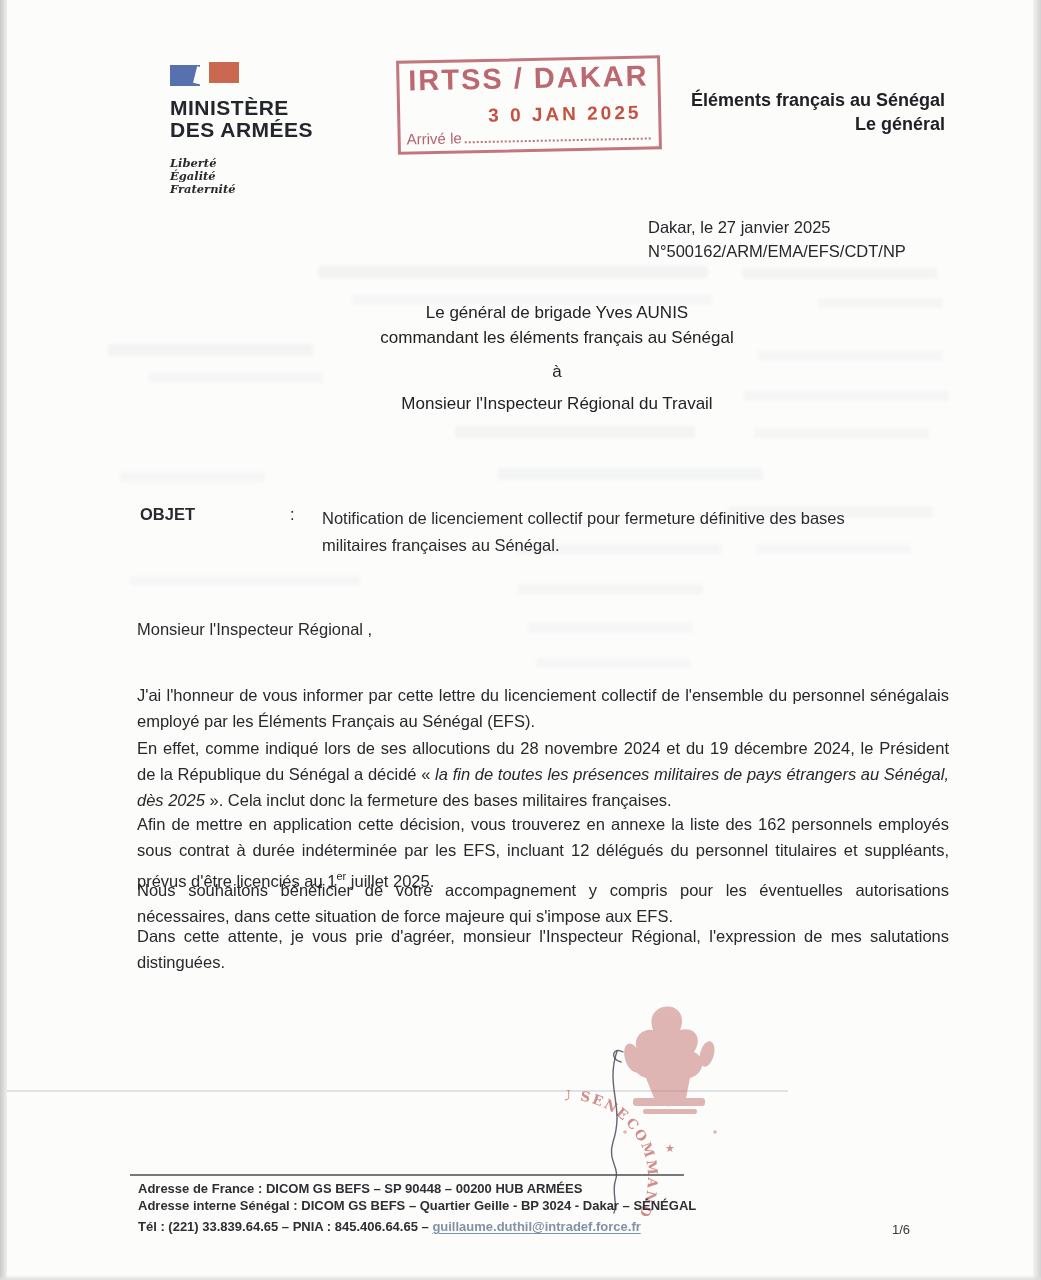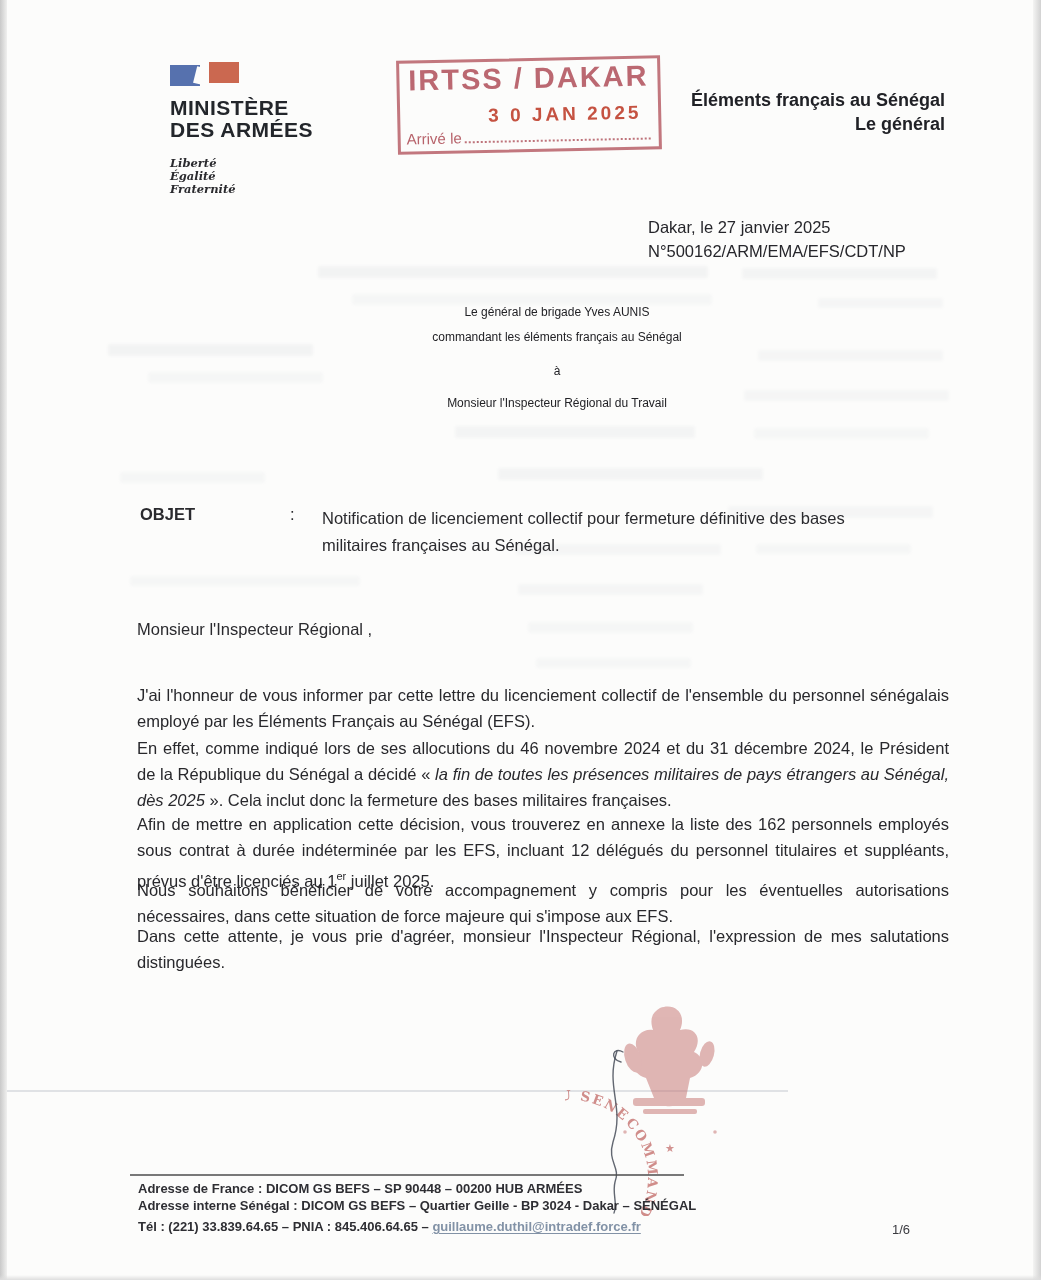--- a/index.html
+++ b/index.html
@@ -39,21 +39,21 @@
   .stamp-arrive .lbl{font-size:15px;color:rgba(170,70,80,.85);}
   .stamp-arrive .leader{flex:1;border-bottom:2px dotted rgba(170,70,80,.75);
     margin:0 0 3px 3px;height:1px;}
 
   .hdr-right{position:absolute;right:96px;top:60px;text-align:right;
     font-weight:bold;font-size:18px;line-height:24px;color:#202126;margin-top:28px;}
 
   .dateline{position:absolute;left:648px;top:192px;font-size:16.5px;line-height:24px;color:#26262b;margin-top:23px;}
 
   .addressee{position:absolute;left:277px;top:300px;width:560px;text-align:center;
-    font-size:12px;line-height:25px;color:#222226;}
+    font-size:17px;line-height:25px;color:#222226;}
   .addressee .to-prefix{margin-top:9px;}
   .addressee .to{margin-top:7px;}
 
   .subject{position:absolute;left:140px;top:505px;display:flex;width:810px;}
   .subject .lbl{min-width:150px;font-weight:bold;font-size:16.5px;
     text-underline-offset:3px;}
   .subject .sep{width:32px;font-size:16.5px;}
   .subject .txt{width:560px;font-size:16.5px;line-height:27px;}
 
   .salutation{position:absolute;left:137px;top:620px;font-size:16.5px;}
@@ -153,21 +153,21 @@
   <div class="subject">
     <span class="lbl">OBJET</span>
     <span class="sep">:</span>
     <span class="txt">Notification de licenciement collectif pour fermeture définitive des bases militaires françaises au Sénégal.</span>
   </div>
 
   <div class="salutation">Monsieur l'Inspecteur Régional ,</div>
 
   <div class="para p1">J'ai l'honneur de vous informer par cette lettre du licenciement collectif de l'ensemble du personnel sénégalais employé par les Éléments Français au Sénégal (EFS).</div>
 
-  <div class="para p2"><span>En effet, comme indiqué lors de ses allocutions du 46 novembre 2024 et du 31 décembre 2024, le Président de la République du Sénégal a décidé « </span><span class="q">la fin de toutes les présences militaires de pays étrangers au Sénégal, dès 2025</span><span> ». Cela inclut donc la fermeture des bases militaires françaises.</span></div>
+  <div class="para p2"><span>En effet, comme indiqué lors de ses allocutions du 28 novembre 2024 et du 19 décembre 2024, le Président de la République du Sénégal a décidé « </span><span class="q">la fin de toutes les présences militaires de pays étrangers au Sénégal, dès 2025</span><span> ». Cela inclut donc la fermeture des bases militaires françaises.</span></div>
 
   <div class="para p3"><span>Afin de mettre en application cette décision, vous trouverez en annexe la liste des 162 personnels employés sous contrat à durée indéterminée par les EFS, incluant 12 délégués du personnel titulaires et suppléants, prévus d'être licenciés au 1</span><sup>er</sup><span> juillet 2025.</span></div>
 
   <div class="para p4">Nous souhaitons bénéficier de votre accompagnement y compris pour les éventuelles autorisations nécessaires, dans cette situation de force majeure qui s'impose aux EFS.</div>
 
   <div class="para p5">Dans cette attente, je vous prie d'agréer, monsieur l'Inspecteur Régional, l'expression de mes salutations distinguées.</div>
 
   <svg class="seal" viewBox="0 0 210 260" xmlns="http://www.w3.org/2000/svg">
     <defs>
       <path id="ringpath" d="M 60.3,166.9 A 78,78 0 1 1 60.2,166.8"></path>

